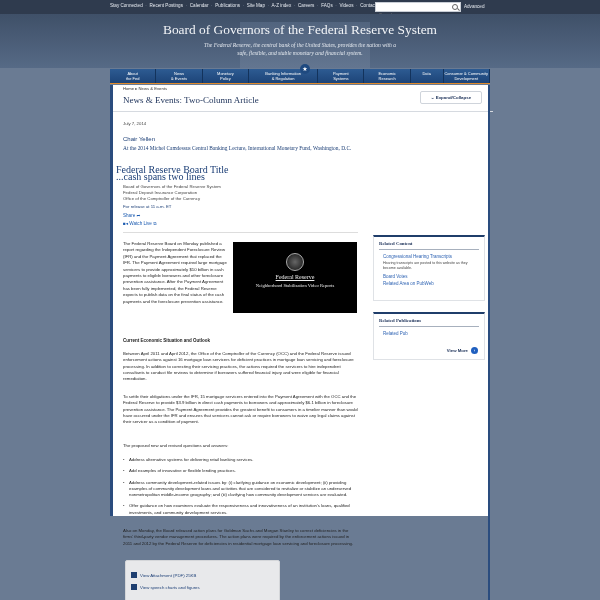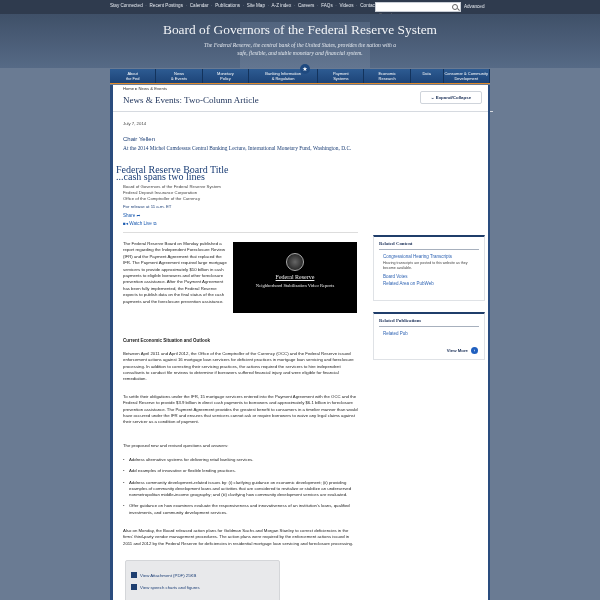--- a/index.html
+++ b/index.html
@@ -15,21 +15,21 @@
 .search .mag:after{content:"";position:absolute;width:3px;height:1px;background:#666;right:-3px;bottom:-1px;transform:rotate(45deg)}
 .adv{position:absolute;left:464px;top:4px;font-size:4.6px;color:#e8ecf2}
 .hero{position:absolute;left:0;top:14px;width:600px;height:54px;background:linear-gradient(#3f5068,#566a86)}
 .hero .bldg{position:absolute;left:240px;top:8px;width:130px;height:46px;background:linear-gradient(#5c6f8a,#6b7d97);opacity:.6}
 .hero h1{position:absolute;left:0;width:600px;top:8px;text-align:center;font-family:"Liberation Serif",serif;font-weight:normal;font-size:13.4px;color:#f3f5f8}
 .hero .tag{position:absolute;left:0;width:600px;top:27px;text-align:center;font-family:"Liberation Serif",serif;font-style:italic;font-size:5.6px;line-height:8px;color:#e6eaf0}
 .nav{position:absolute;left:110px;top:69px;width:380px;height:15px;background:linear-gradient(#2d5b92,#1d4478);border-bottom:1.5px solid #e08a2a;display:flex}
 .nav .item{flex:1;color:#fff;font-size:4px;text-align:center;line-height:4.5px;padding-top:3px;border-right:1px solid #13335c}
 .nav .item:last-child{border-right:none;flex:1.6}
 .nav .star{position:absolute;left:190px;top:-5px;width:10px;height:10px;background:#1f4a80;border-radius:50%;color:#fff;font-size:6px;text-align:center;line-height:10px}
-.page{position:absolute;left:110px;top:85px;width:380px;height:515px;background:#fff;border-left:3px solid #2a4c7e}
+.page{position:absolute;left:110px;top:85px;width:380px;height:431px;background:#fff;border-left:3px solid #2a4c7e}
 .crumb{position:absolute;left:10px;top:1px;font-size:4.2px;color:#333}
 .ptitle{position:absolute;left:10px;top:10px;font-family:"Liberation Serif",serif;font-size:9px;color:#1a2f57}
 .expand{position:absolute;left:307px;top:6px;width:62px;height:13px;border:1px solid #cfd4db;border-radius:2px;font-size:4.4px;font-weight:bold;color:#1a2f57;line-height:11px;text-align:center}
 .hr{position:absolute;left:0;top:26px;width:380px;height:1px;background:#d6dae0}
 .date{position:absolute;left:10px;top:36px;font-size:4.3px;color:#444}
 .speaker{position:absolute;left:10px;top:51px;font-size:6px;color:#1a3d75}
 .event{position:absolute;left:10px;top:60px;width:235px;font-family:"Liberation Serif",serif;font-size:5.4px;line-height:7.5px;color:#1a3d75}
 .rtitle{position:absolute;left:3px;top:81px;font-family:Liberation Serif, serif;font-size:10px;line-height:7.3px;color:#1a3d75}
 .agencies{position:absolute;left:10px;top:99px;font-size:4.3px;line-height:6.2px;color:#444}
 .release{position:absolute;left:10px;top:119px;font-size:4.3px;color:#1a3d75}

